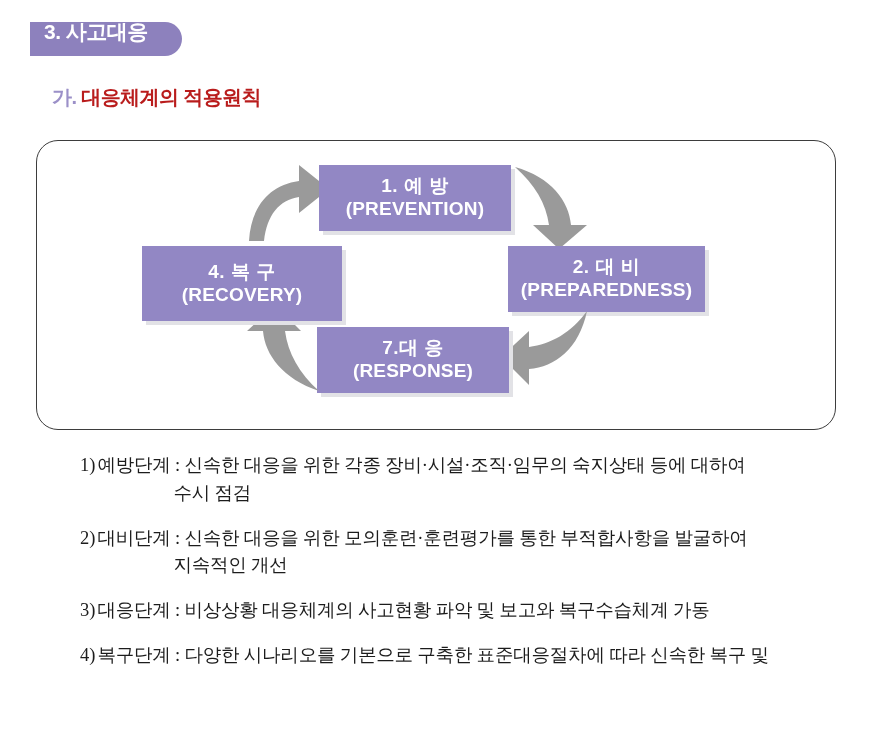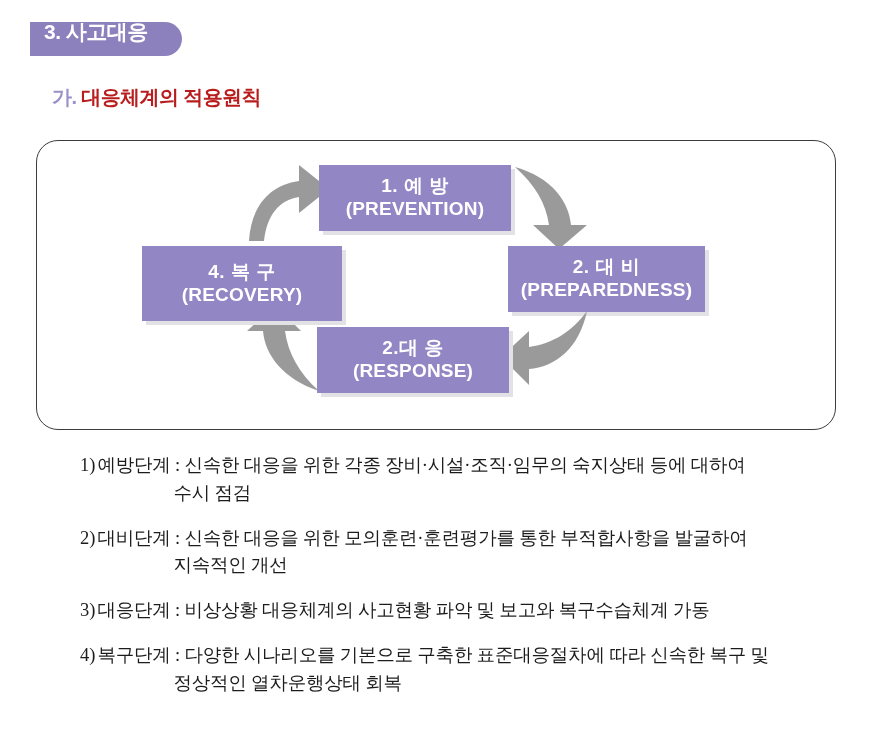--- a/index.html
+++ b/index.html
@@ -185,21 +185,21 @@
       <span class="line-en">(PREPAREDNESS)</span>
     </div>
 
     <div class="arrow arrow-prep-to-response">
       <svg viewBox="0 0 92 84" width="92" height="84" aria-hidden="true">
         <path fill="#9a9a9a" d="M88,2 C80,40 56,58 30,60 L30,76 L2,48 L30,22 L30,38 C52,35 72,24 88,2 Z"></path>
       </svg>
     </div>
 
     <div class="cycle-box box-response">
-      <span class="line-ko">2.대 응</span>
+      <span class="line-ko">7.대 응</span>
       <span class="line-en">(RESPONSE)</span>
     </div>
 
     <div class="arrow arrow-response-to-recovery">
       <svg viewBox="0 0 92 92" width="92" height="92" aria-hidden="true">
         <path fill="#9a9a9a" d="M84,88 C48,76 30,52 28,28 L12,28 L40,2 L66,28 L50,28 C53,50 64,70 84,88 Z"></path>
       </svg>
     </div>
 
     <div class="cycle-box box-recovery">
@@ -232,17 +232,16 @@
     <span class="list-marker">3)</span>
     <span class="list-text">
       <span>대응단계 : 비상상황 대응체계의 사고현황 파악 및 보고와 복구수습체계 가동</span>
     </span>
   </div>
 
   <div class="list-item">
     <span class="list-marker">4)</span>
     <span class="list-text">
       <span>복구단계 : 다양한 시나리오를 기본으로 구축한 표준대응절차에 따라 신속한 복구 및</span>
-      <span class="cont">정상적인 열차운행상태 회복</span>
     </span>
   </div>
 
 </div>
 
 </body></html>

